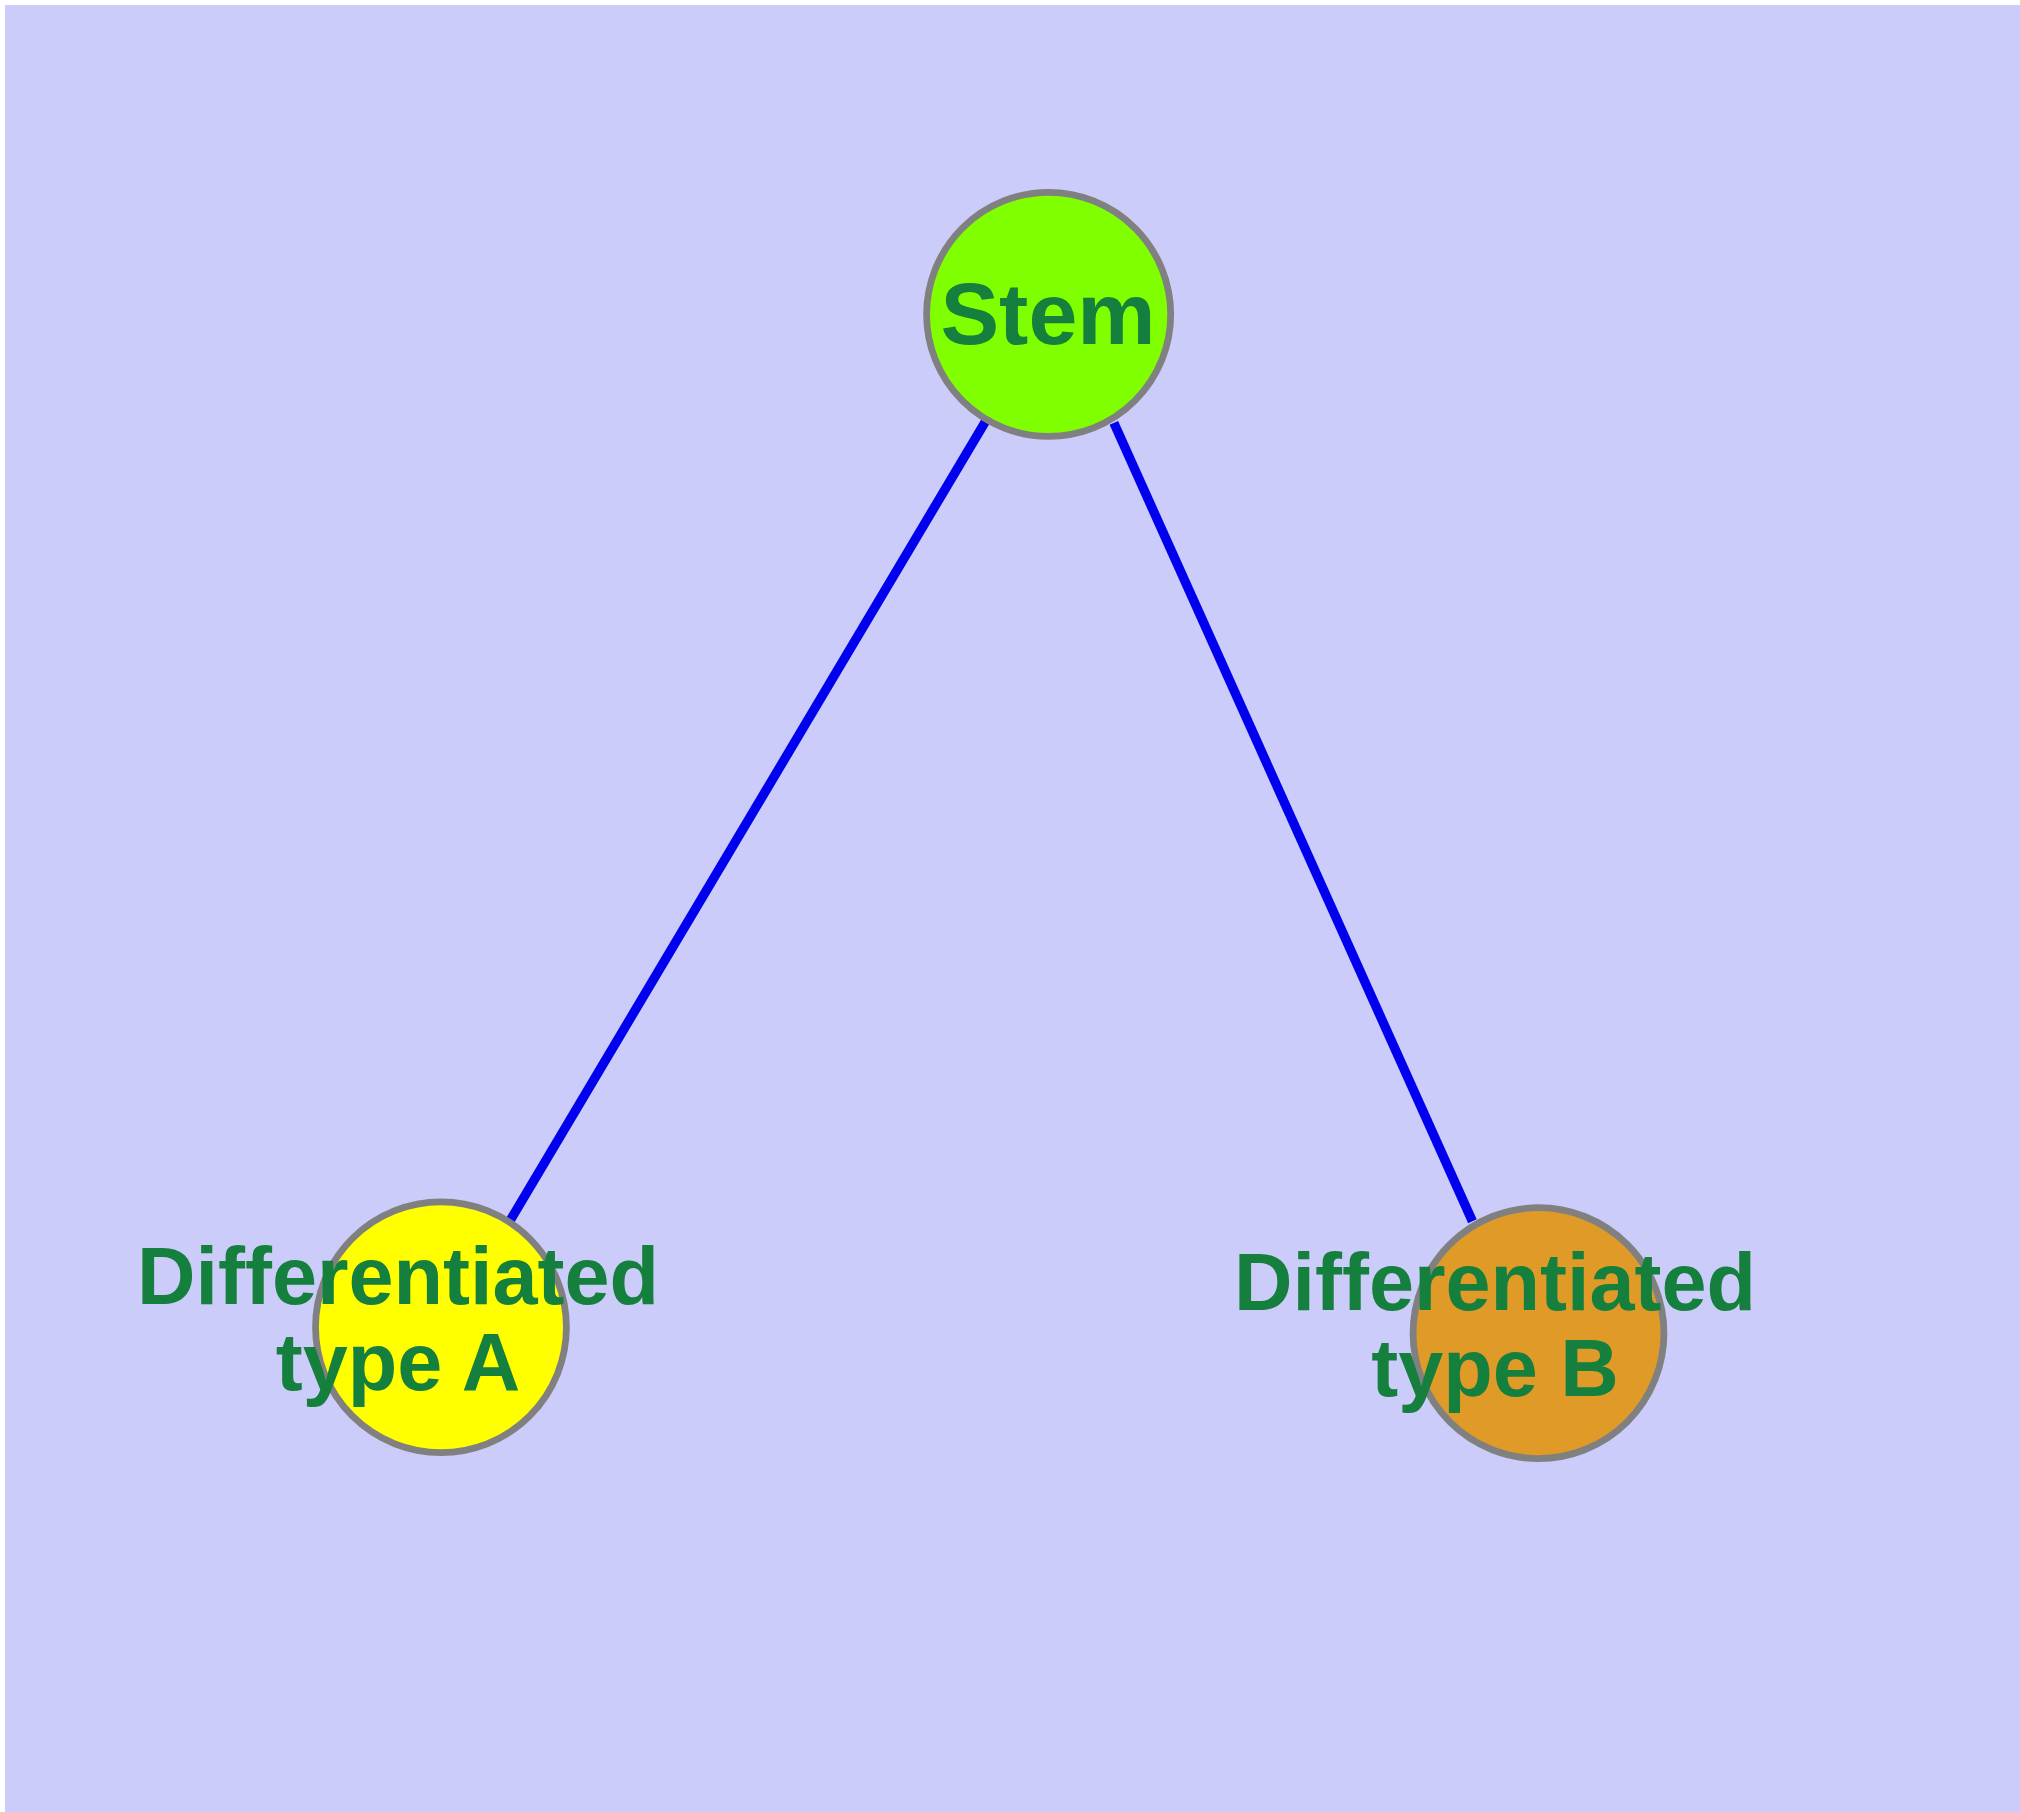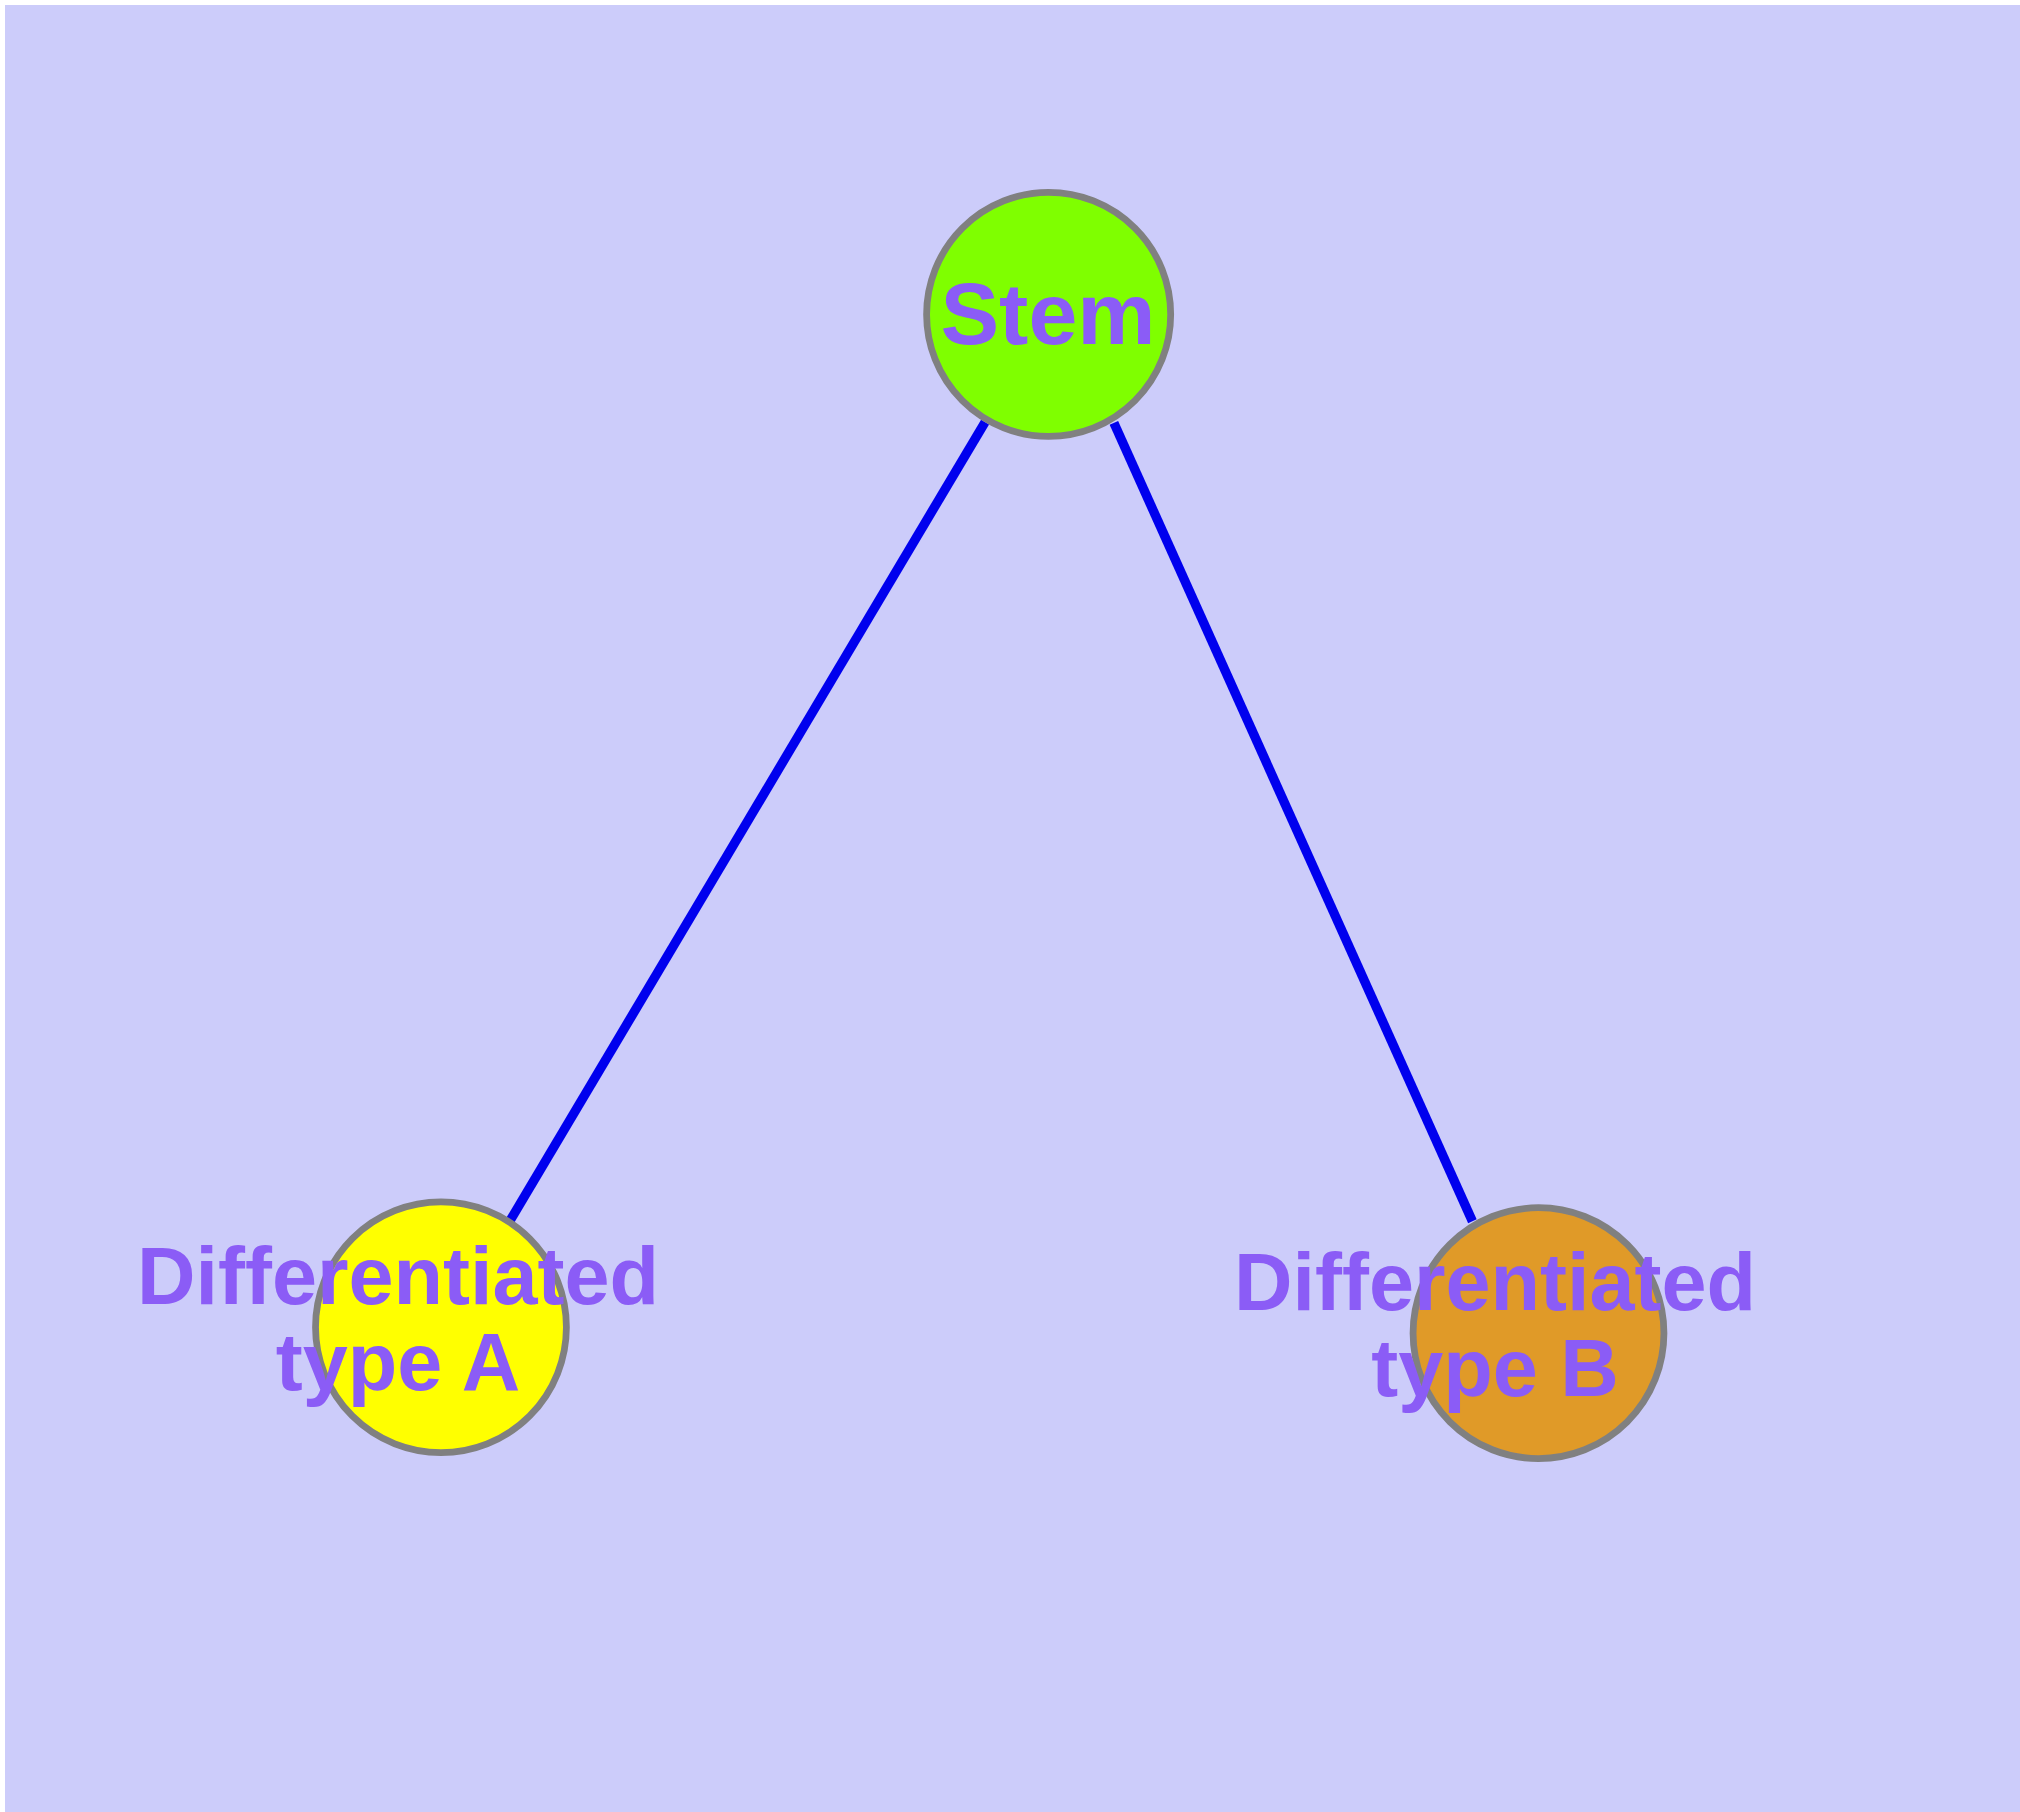--- a/index.html
+++ b/index.html
@@ -28,21 +28,21 @@
     position: absolute;
     left: 0;
     top: 0;
     width: 2021px;
     height: 1812px;
   }
   .node-label {
     position: absolute;
     font-family: "Liberation Sans", "DejaVu Sans", sans-serif;
     font-weight: bold;
-    color: #8b5cf6;
+    color: #15803d;
     text-align: center;
     line-height: 1.06;
     white-space: pre;
     pointer-events: none;
     -webkit-font-smoothing: antialiased;
   }
   .label-stem {
     font-size: 88px;
     left: 1048px;
     top: 314px;

